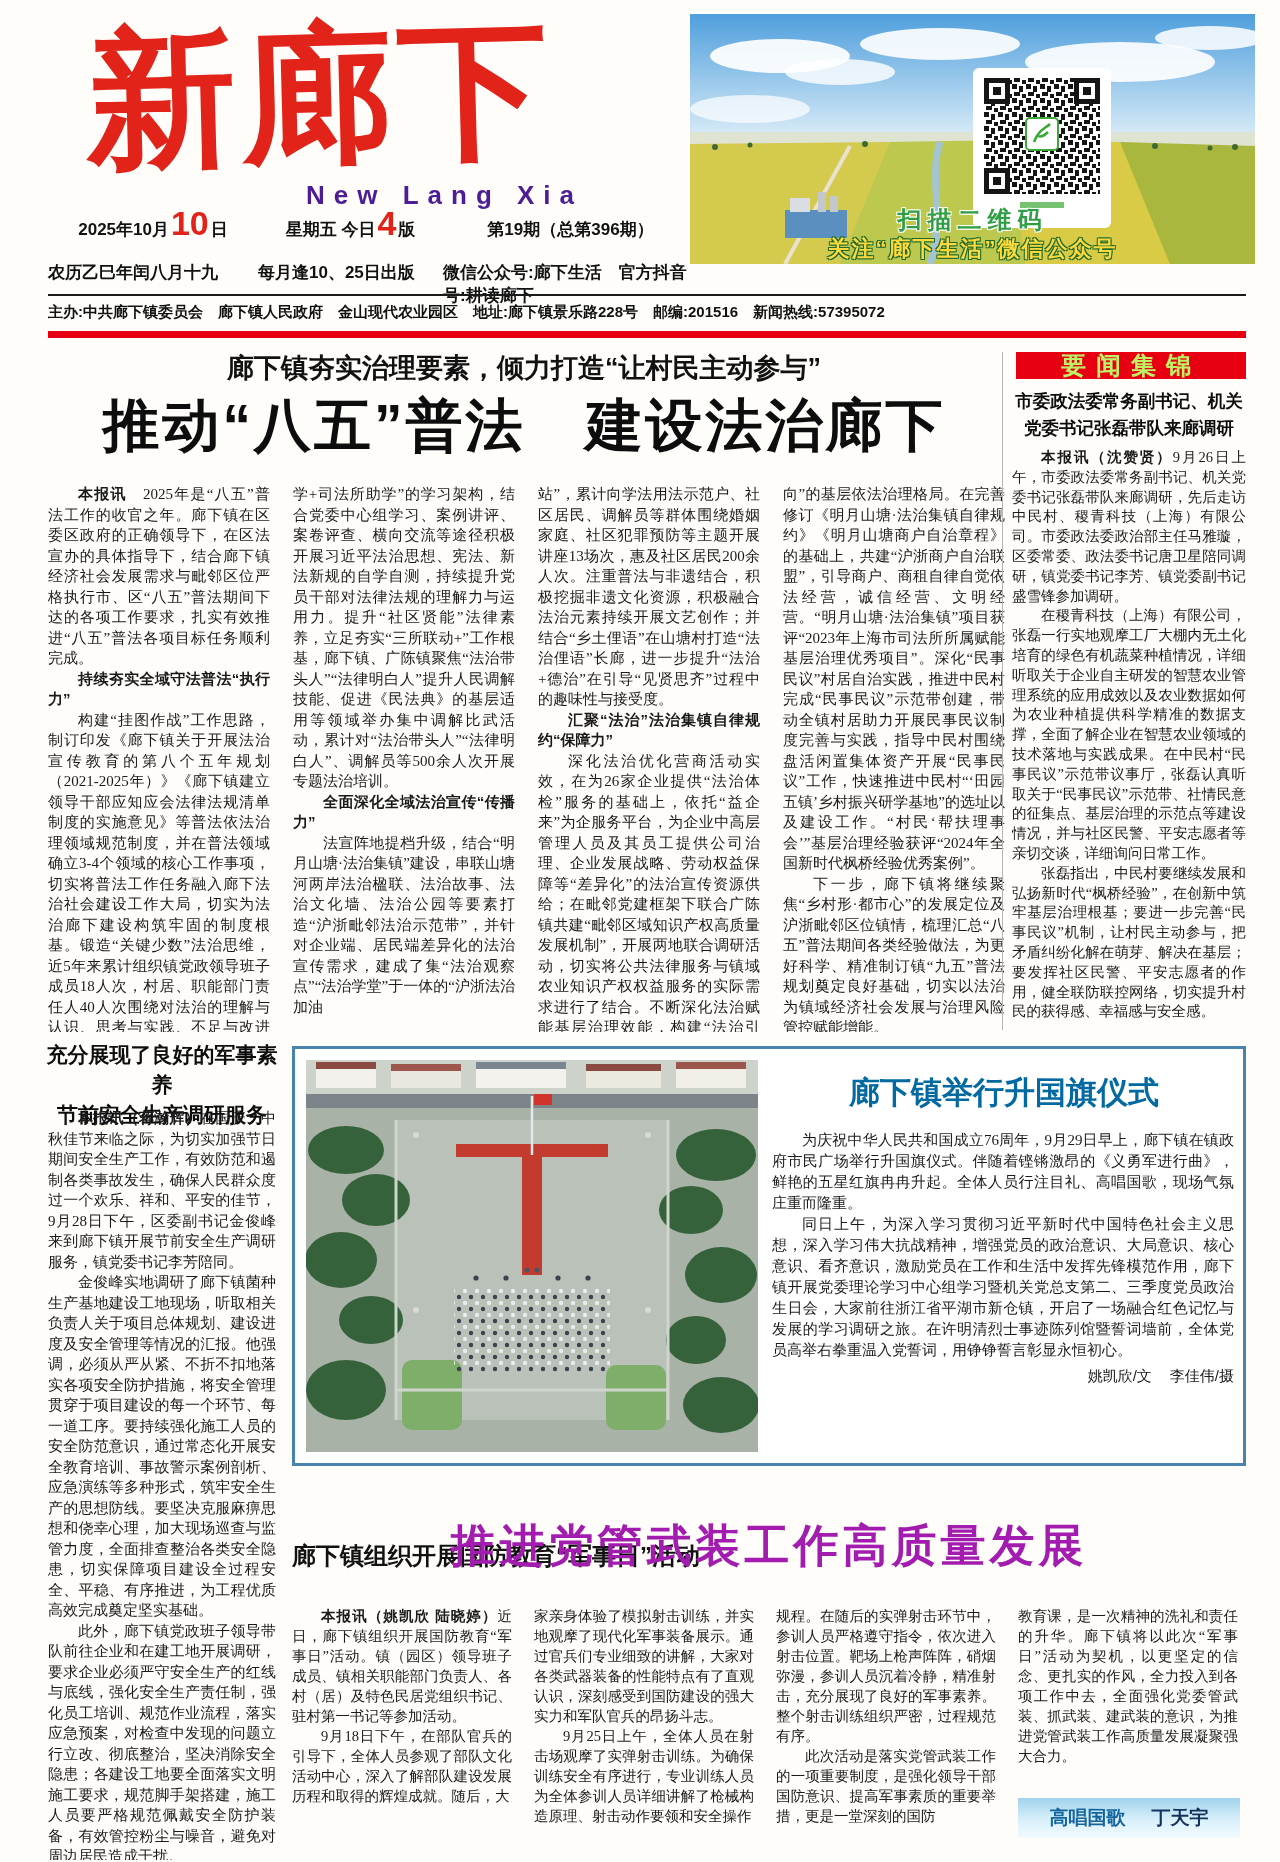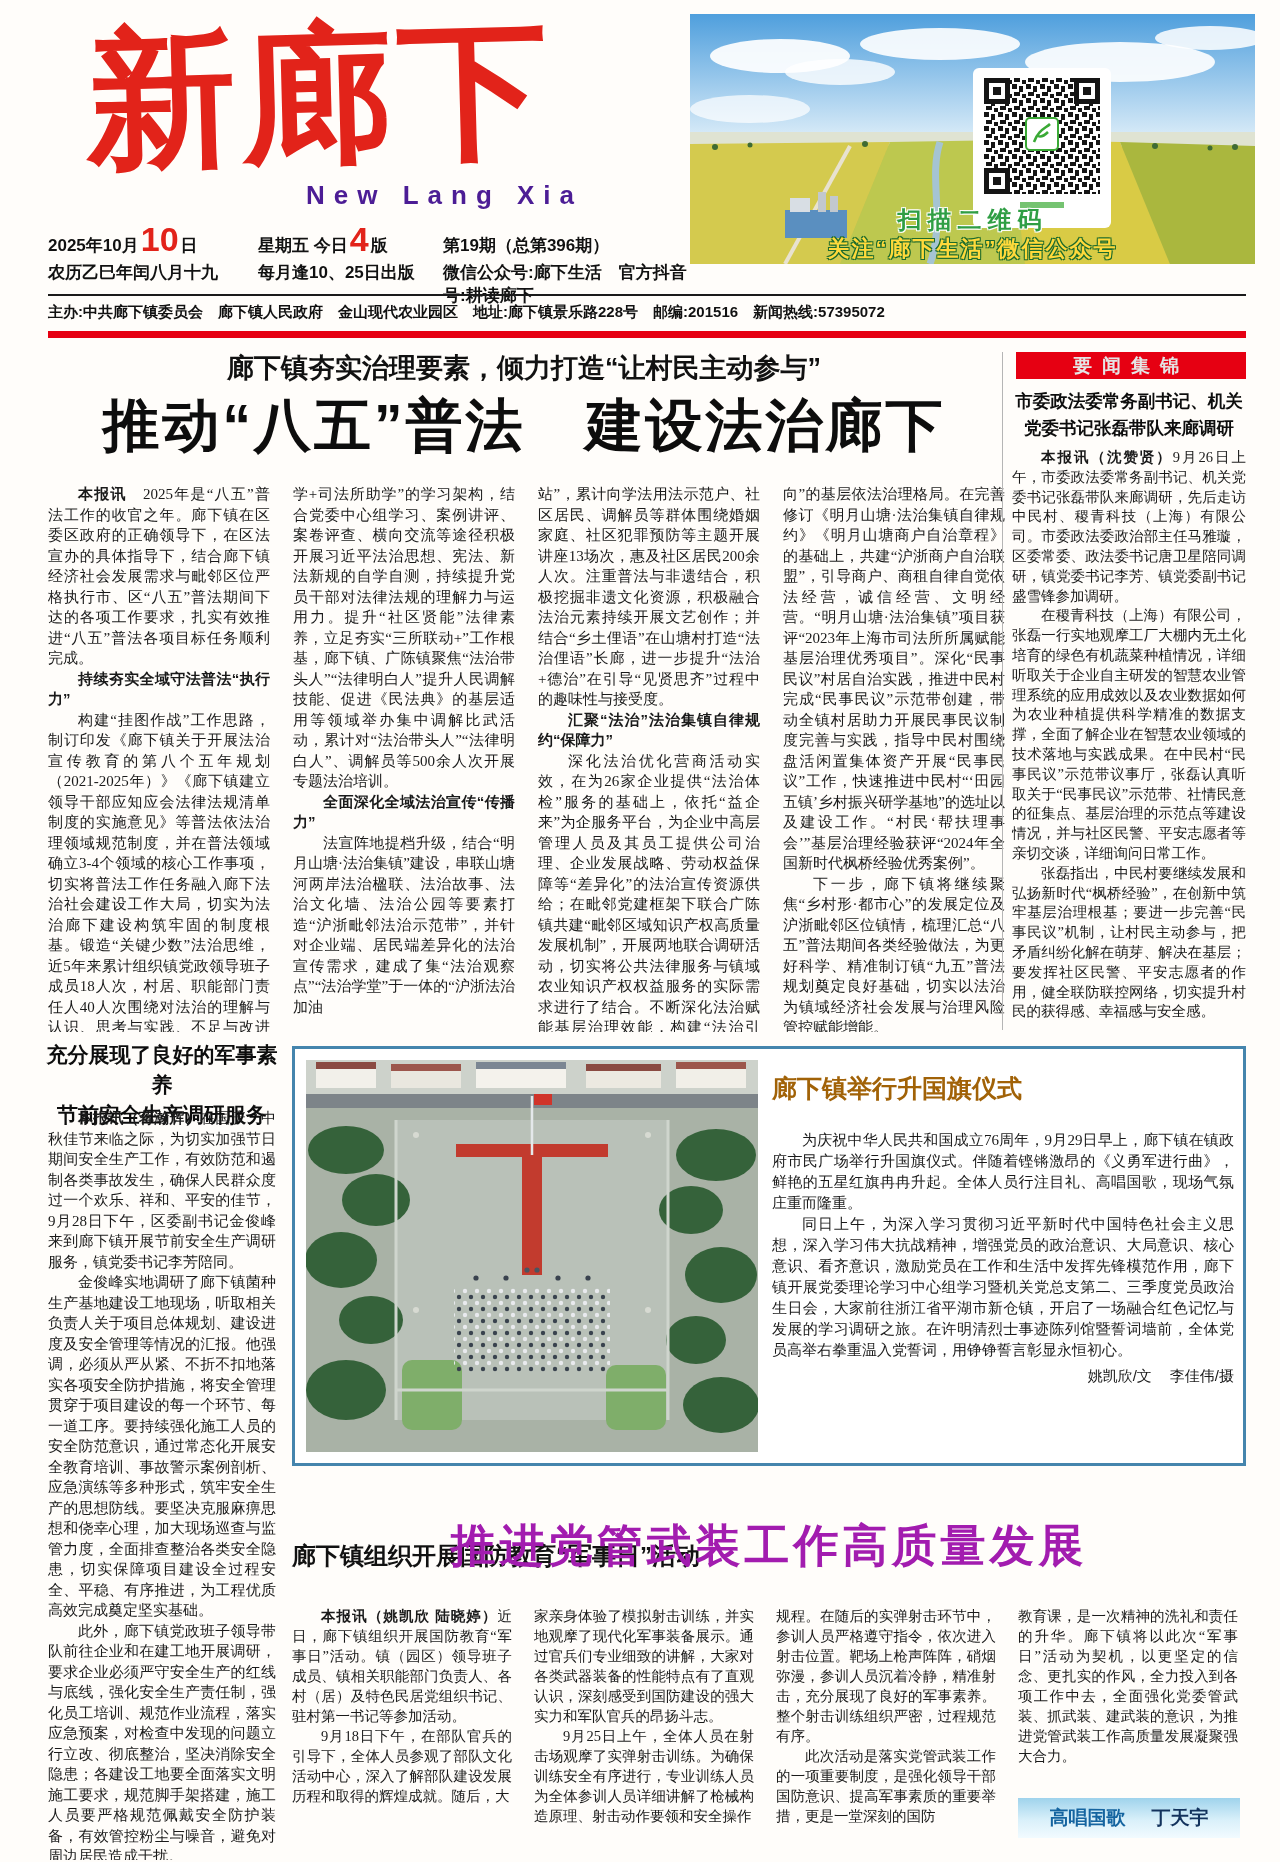--- a/index.html
+++ b/index.html
@@ -34,35 +34,35 @@
   .headline{left:48px;top:388px;width:952px;text-align:center;font-family:"Liberation Sans",sans-serif;
             font-weight:900;font-size:57px;letter-spacing:3px;color:#0d0d0d;}
   .art{font-size:15px;line-height:20.5px;text-align:justify;overflow:hidden;}
   .art p{margin:0;text-indent:2em;}
   .art p.noind{text-indent:0;}
   .art p.sub{font-weight:bold;font-family:"Liberation Sans",sans-serif;}
   .art b.lede{font-family:"Liberation Sans",sans-serif;}
   .lcol{top:484px;width:222px;height:548px;}
   
   .side-div{left:1002px;top:352px;width:1px;height:678px;background:#b5b5b5;}
-  .brief-banner{left:1016px;top:352px;width:230px;height:27px;background:#e60012;color:#e5e5e5;
+  .brief-banner{left:1016px;top:352px;width:230px;height:27px;background:#e60012;color:#bef264;
                 display:flex;align-items:center;justify-content:center;font-family:Liberation Serif, serif;
-                font-weight:bold;font-size:19px;letter-spacing:10px;}
+                font-weight:bold;font-size:25px;letter-spacing:10px;}
   .side-head{left:1012px;top:388px;width:234px;text-align:center;font-family:"Liberation Sans",sans-serif;
              font-weight:bold;font-size:17.5px;line-height:27px;color:#0d0d0d;}
   .side-body{left:1012px;top:448px;width:234px;height:582px;font-size:14.5px;line-height:19.8px;}
   
   .safety-head{left:46px;top:1040px;width:232px;text-align:center;font-family:"Liberation Sans",sans-serif;
                font-weight:bold;font-size:21px;line-height:30px;color:#0d0d0d;}
   .safety-body{left:48px;top:1108px;width:228px;height:752px;}
   
   .blue-box{left:292px;top:1046px;width:954px;height:420px;border:3px solid #4585ad;box-sizing:border-box;background:#fff;}
   .photo-flag{left:306px;top:1060px;width:452px;height:392px;overflow:hidden;}
-  .flag-head{left:772px;top:1072px;width:464px;text-align:left;font-family:"Liberation Sans",sans-serif;
-             font-weight:900;font-size:25px;color:#a16207;}
+  .flag-head{left:772px;top:1072px;width:464px;text-align:center;font-family:"Liberation Sans",sans-serif;
+             font-weight:900;font-size:31px;color:#0369a1;}
   .flag-body{left:772px;top:1130px;width:462px;height:306px;font-size:15px;line-height:21px;}
   .flag-byline{text-align:right;text-indent:0;font-family:"Liberation Sans",sans-serif;padding-top:4px;}
   .flag-byline span{margin-left:18px;}
   
   .mil-kicker{left:292px;top:1540px;width:954px;text-align:left;font-family:"Liberation Sans",sans-serif;
               font-weight:bold;font-size:24px;color:#111;}
   .mil-head{left:292px;top:1516px;width:954px;text-align:center;font-family:"Liberation Serif",serif;
             font-weight:bold;font-size:45px;letter-spacing:4px;color:#a21caf;}
   .mcol{top:1606px;width:220px;height:256px;font-size:14.5px;line-height:20px;}
   .editor-box{left:1018px;top:1798px;width:222px;height:40px;
@@ -72,21 +72,21 @@
   .editor-box .lab{color:#1464a0;} .editor-box .nam{color:#12325c;}
 </style>
 </head>
 <body>
 
 <div id="page">
 
   <div class="abs mast-title">新廊下</div>
   <div class="abs mast-sub">New Lang Xia</div>
 
-  <div class="abs inforow" style="top:220px;">
+  <div class="abs inforow" style="top:204px;text-align:center;">
     <div class="c1">
       <span>2025年10月</span><span class="bignum">10</span><span>日</span>
     </div>
     <div class="c2">
       <span>星期五 今日</span><span class="bignum">4</span><span>版</span>
     </div>
     <div class="c3">第19期（总第396期）</div>
   </div>
   <div class="abs inforow" style="top:261px;">
     <div class="c1">农历乙巳年闰八月十九</div>

